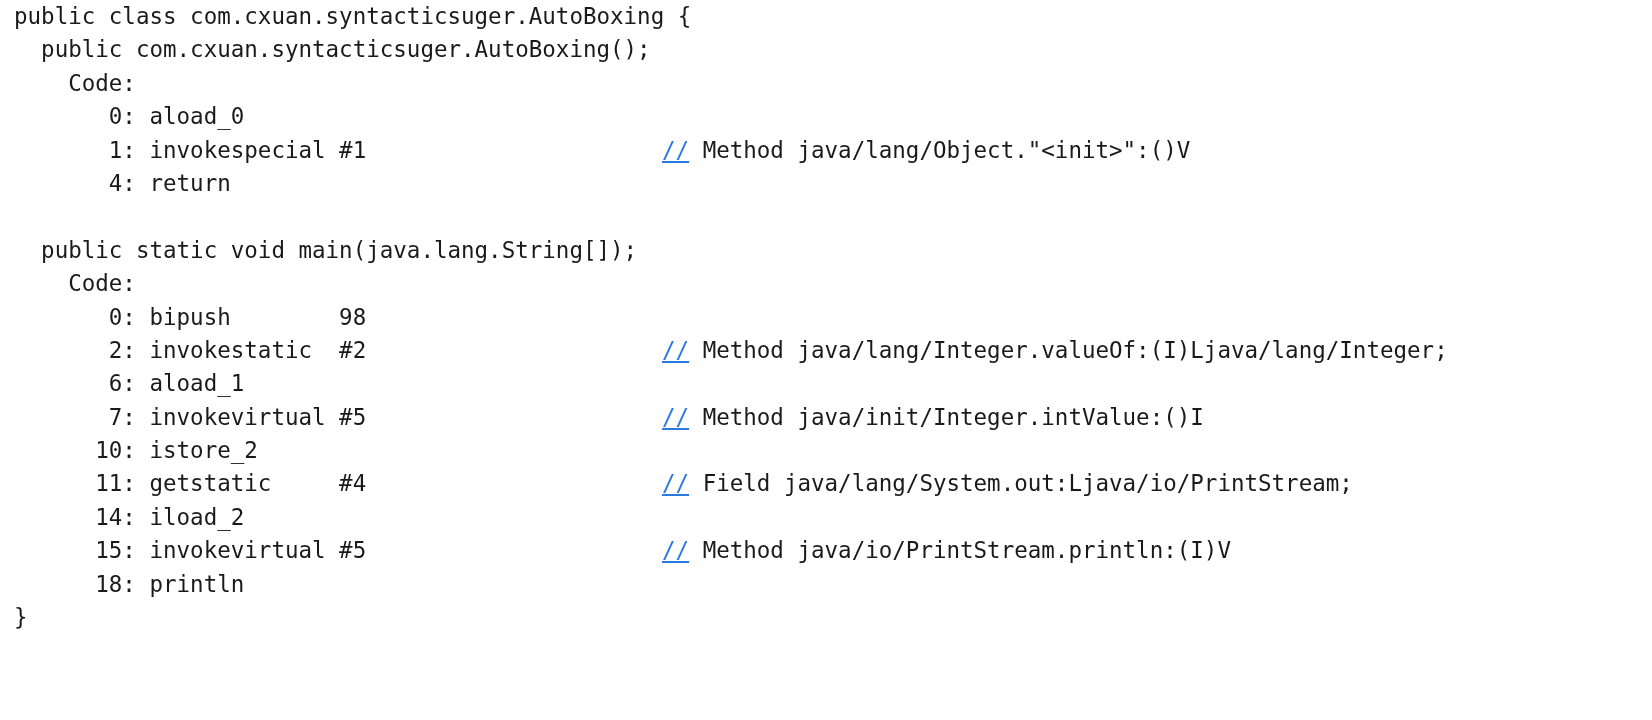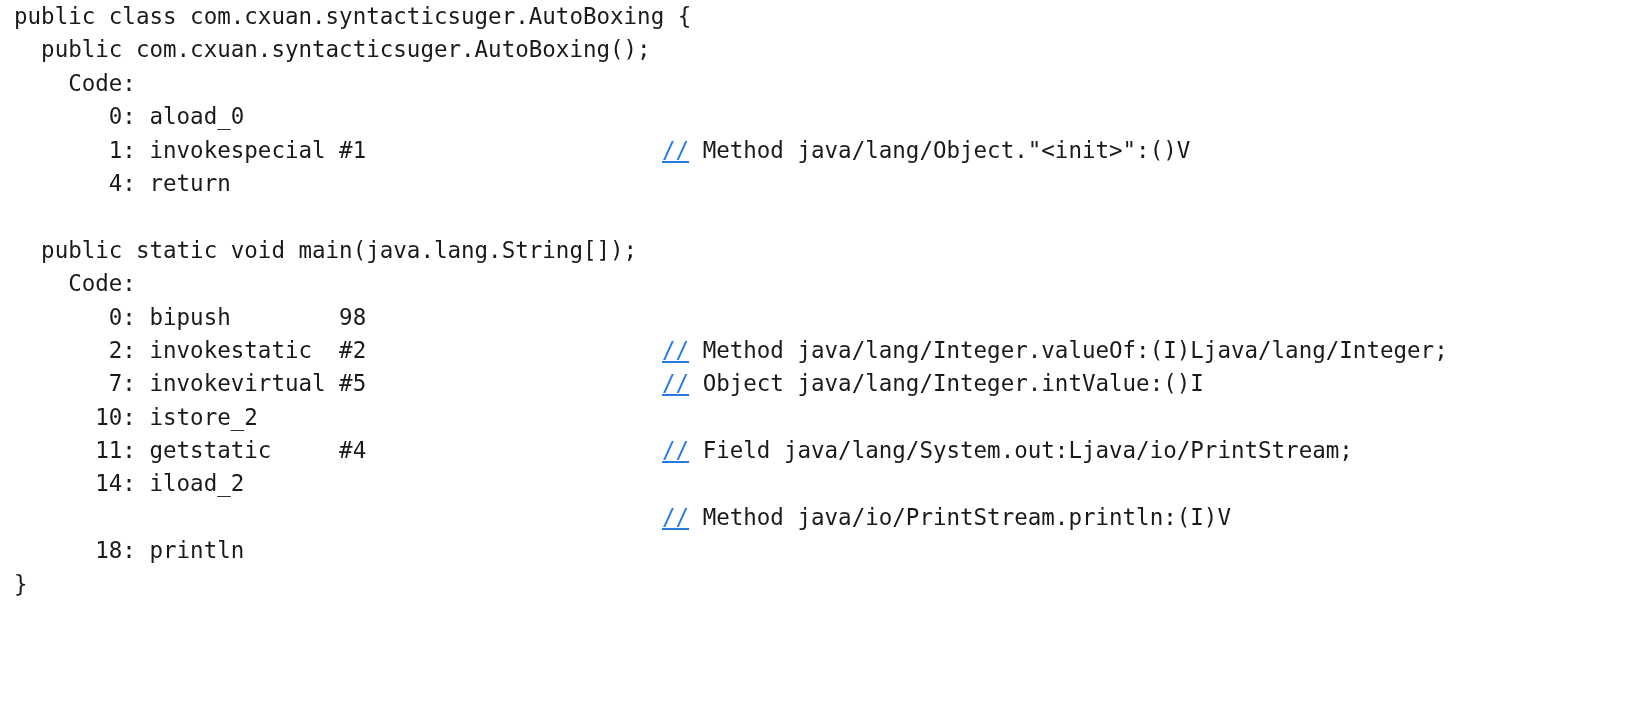--- a/index.html
+++ b/index.html
@@ -70,20 +70,21 @@
     <div class="code-line"><span class="code-text">  public com.cxuan.syntacticsuger.AutoBoxing();</span></div>
     <div class="code-line"><span class="code-text">    Code:</span></div>
     <div class="code-line"><span class="code-text">       0: aload_0</span></div>
     <div class="code-line"><span class="code-text">       1: invokespecial #1</span><span class="comment"><span class="slashes">//</span><span> Method java/lang/Object."&lt;init&gt;":()V</span></span></div>
     <div class="code-line"><span class="code-text">       4: return</span></div>
     <div class="code-line blank-line"></div>
     <div class="code-line"><span class="code-text">  public static void main(java.lang.String[]);</span></div>
     <div class="code-line"><span class="code-text">    Code:</span></div>
     <div class="code-line"><span class="code-text">       0: bipush        98</span></div>
     <div class="code-line"><span class="code-text">       2: invokestatic  #2</span><span class="comment"><span class="slashes">//</span><span> Method java/lang/Integer.valueOf:(I)Ljava/lang/Integer;</span></span></div>
-    <div class="code-line"><span class="code-text">       7: invokevirtual #5</span><span class="comment"><span class="slashes">//</span><span> Object java/lang/Integer.intValue:()I</span></span></div>
+    <div class="code-line"><span class="code-text">       6: aload_1</span></div>
+    <div class="code-line"><span class="code-text">       7: invokevirtual #5</span><span class="comment"><span class="slashes">//</span><span> Method java/init/Integer.intValue:()I</span></span></div>
     <div class="code-line"><span class="code-text">      10: istore_2</span></div>
     <div class="code-line"><span class="code-text">      11: getstatic     #4</span><span class="comment"><span class="slashes">//</span><span> Field java/lang/System.out:Ljava/io/PrintStream;</span></span></div>
     <div class="code-line"><span class="code-text">      14: iload_2</span></div>
-    <div class="code-line"><span class="comment"><span class="slashes">//</span><span> Method java/io/PrintStream.println:(I)V</span></span></div>
+    <div class="code-line"><span class="code-text">      15: invokevirtual #5</span><span class="comment"><span class="slashes">//</span><span> Method java/io/PrintStream.println:(I)V</span></span></div>
     <div class="code-line"><span class="code-text">      18: println</span></div>
     <div class="code-line"><span class="code-text">}</span></div>
   </div>
 
 </body></html>

